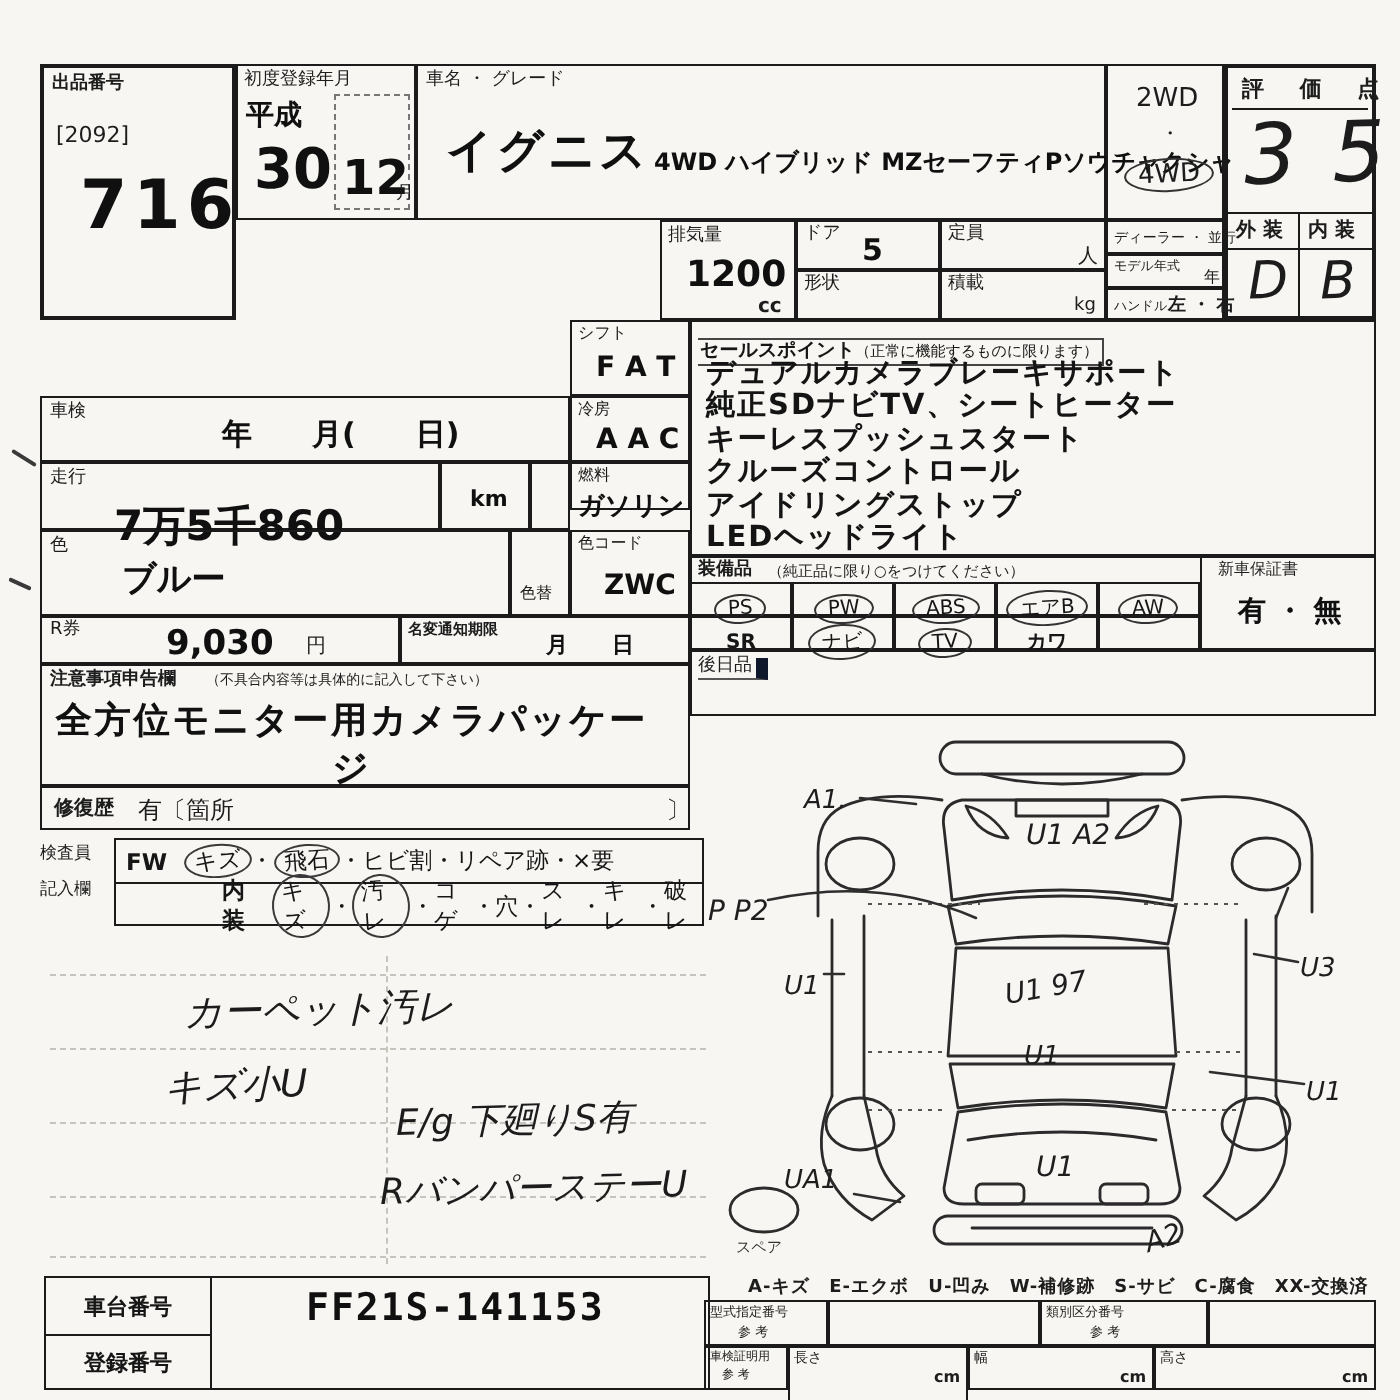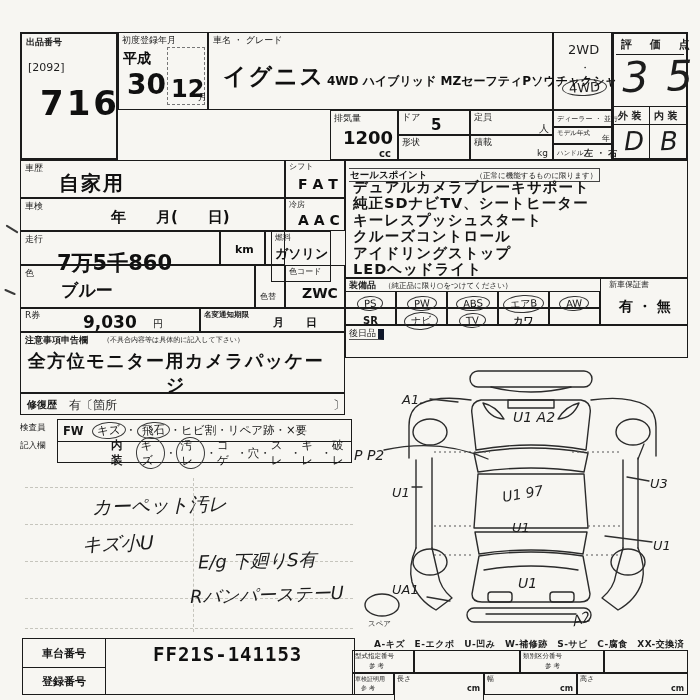--- a/index.html
+++ b/index.html
@@ -89,24 +89,20 @@
   </div>
   <div class="c" style="left:553px;top:127px;width:59px;height:17px;">
     <span class="lb" style="left:3px;top:2px;font-size:6.5px;">モデル年式</span>
     <span class="lb" style="left:48px;top:7px;font-size:8px;">年</span>
   </div>
   <div class="c" style="left:553px;top:144px;width:59px;height:16px;">
     <span class="lb" style="left:3px;top:5px;font-size:6.5px;">ハンドル</span>
     <span class="lb" style="left:30px;top:4px;font-size:9px;font-weight:bold;">左 ・ 右</span>
   </div>
 
-  <div class="c" style="left:20px;top:160px;width:265px;height:38px;">
-    <span class="lb" style="left:4px;top:3px;">車歴</span>
-    <span class="v" style="left:38px;top:12px;font-size:20px;letter-spacing:2px;">自家用</span>
-  </div>
   <div class="c" style="left:285px;top:160px;width:60px;height:38px;">
     <span class="lb" style="left:3px;top:2px;font-size:8px;">シフト</span>
     <span class="v" style="left:12px;top:16px;font-size:14px;">F A T</span>
   </div>
 
   <div class="c" style="left:20px;top:198px;width:265px;height:33px;">
     <span class="lb" style="left:4px;top:3px;">車検</span>
     <span class="v" style="left:90px;top:11px;font-size:15px;font-weight:600;">年　　月(　　日)</span>
   </div>
   <div class="c" style="left:285px;top:198px;width:60px;height:33px;">
@@ -115,21 +111,21 @@
   </div>
 
   <div class="c" style="left:20px;top:231px;width:200px;height:34px;">
     <span class="lb" style="left:4px;top:3px;">走行</span>
     <span class="v" style="left:36px;top:9px;font-size:21px;margin-top:12px;">7万5千860</span>
   </div>
   <div class="c" style="left:220px;top:231px;width:45px;height:34px;">
     <span class="v" style="left:14px;top:12px;font-size:11px;">km</span>
   </div>
   <div class="c" style="left:265px;top:231px;width:20px;height:34px;"></div>
-  <div class="c" style="left:271px;top:231px;width:60px;height:51px;">
+  <div class="c" style="left:285px;top:231px;width:60px;height:24px;">
     <span class="lb" style="left:3px;top:2px;font-size:8px;">燃料</span>
     <span class="v" style="left:3px;top:15px;font-size:13px;">ガソリン</span>
   </div>
 
   <div class="c" style="left:20px;top:265px;width:235px;height:43px;">
     <span class="lb" style="left:4px;top:3px;">色</span>
     <span class="v" style="left:40px;top:16px;font-size:17px;font-weight:600;">ブルー</span>
   </div>
   <div class="c" style="left:255px;top:265px;width:30px;height:43px;">
     <span class="lb" style="left:4px;top:27px;font-size:8px;">色替</span>
@@ -190,21 +186,21 @@
       <span>スレ</span>
         <span>・</span>
       <span>キレ</span>
         <span>・</span>
       <span>破レ</span>
     </div>
   </div>
 
   <div class="c" style="left:345px;top:160px;width:343px;height:118px;">
     <div class="nb" style="position:absolute;left:3px;top:2px;">
-      <span style="font-size:9.5px;font-weight:bold;border:1px solid #444;border-left:none;padding:0 2px 1px 1px;"><span>セールスポイント</span><span style="font-size:7.5px;font-weight:normal;margin-left:48px;">（正常に機能するものに限ります）</span></span>
+      <span style="font-size:9.5px;font-weight:bold;border:1px solid #444;border-left:none;padding:0 2px 1px 1px;"><span>セールスポイント</span><span style="font-size:7.5px;font-weight:normal;">（正常に機能するものに限ります）</span></span>
     </div>
     <div class="nb" style="position:absolute;left:7px;top:18px;font-size:14.5px;font-weight:bold;letter-spacing:1px;line-height:16.4px;color:#141414;">
       <div>デュアルカメラブレーキサポート</div>
       <div>純正SDナビTV、シートヒーター</div>
       <div>キーレスプッシュスタート</div>
       <div>クルーズコントロール</div>
       <div>アイドリングストップ</div>
       <div>LEDヘッドライト</div>
     </div>
   </div>

